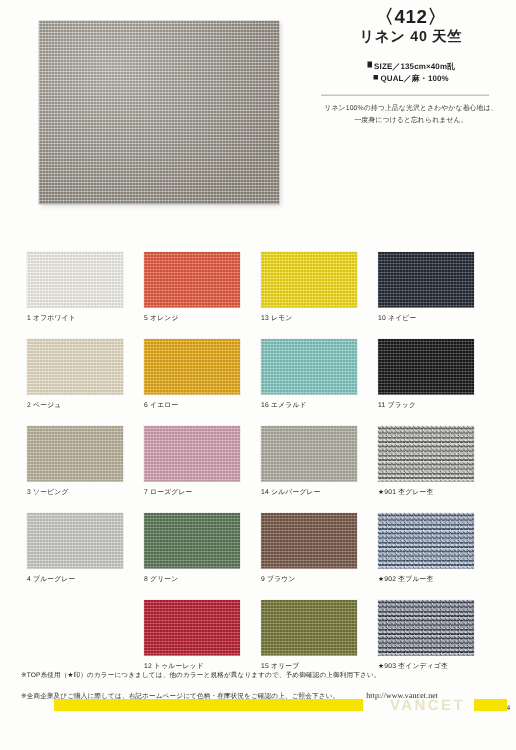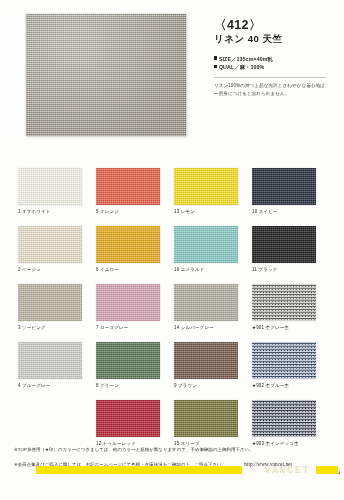--- a/index.html
+++ b/index.html
@@ -30,21 +30,21 @@
       repeating-linear-gradient(0deg,rgba(255,255,255,.30) 0 1px,rgba(0,0,0,.10) 1px 2px),
       repeating-linear-gradient(90deg,rgba(255,255,255,.22) 0 1px,rgba(0,0,0,.07) 1px 2px),
       radial-gradient(ellipse at 30% 25%,rgba(255,255,255,.30),rgba(0,0,0,.10) 80%);
     background-size:2px 2px,2px 2px,100% 100%;
     box-shadow:0 0 0 .5px rgba(0,0,0,.12), 1px 1px 3px rgba(0,0,0,.14);
   }
 
   
   .info{
     position:absolute;
-    left:214px;top:18px;width:120px;
+    left:214px;top:4px;width:120px;text-align:center;
   }
   .info .code{
     font-size:12.5px;font-weight:bold;letter-spacing:.4px;
     line-height:1.15;margin:0;
   }
   .info .name{
     font-size:9.5px;font-weight:bold;letter-spacing:.5px;
     line-height:1.3;margin:1px 0 8px 0;
   }
   .spec{margin-top:9px;}
@@ -129,21 +129,21 @@
     margin-left:18px;
     font-family:"Liberation Serif","DejaVu Serif",serif;
     font-size:5.2px;letter-spacing:.1px;
   }
   .pageno{
     position:absolute;right:4px;top:470px;
     font-size:4.8px;color:#2a2724;
     font-family:"Liberation Serif","DejaVu Serif",serif;
   }
   .footbar{
-    position:absolute;left:0;right:0;bottom:14px;height:20px;font-family:Liberation Mono, monospace;
+    position:absolute;left:0;right:0;bottom:14px;height:20px;
   }
   .footbar .bar-l{
     position:absolute;left:36px;top:0;width:206px;height:8px;
     background:#f6e300;
   }
   .footbar .bar-r{
     position:absolute;right:6px;top:0;width:22px;height:8px;
     background:#f6e300;
   }
   .footbar .brand{

